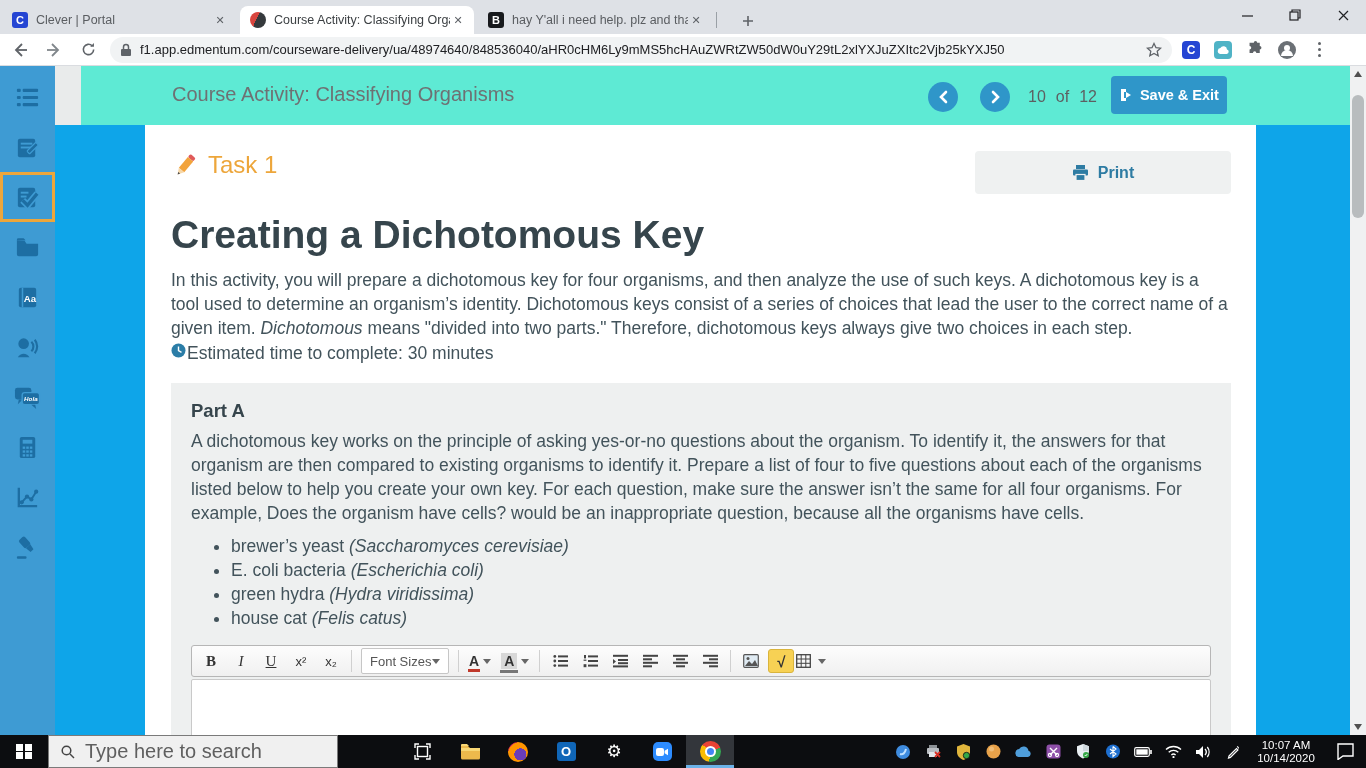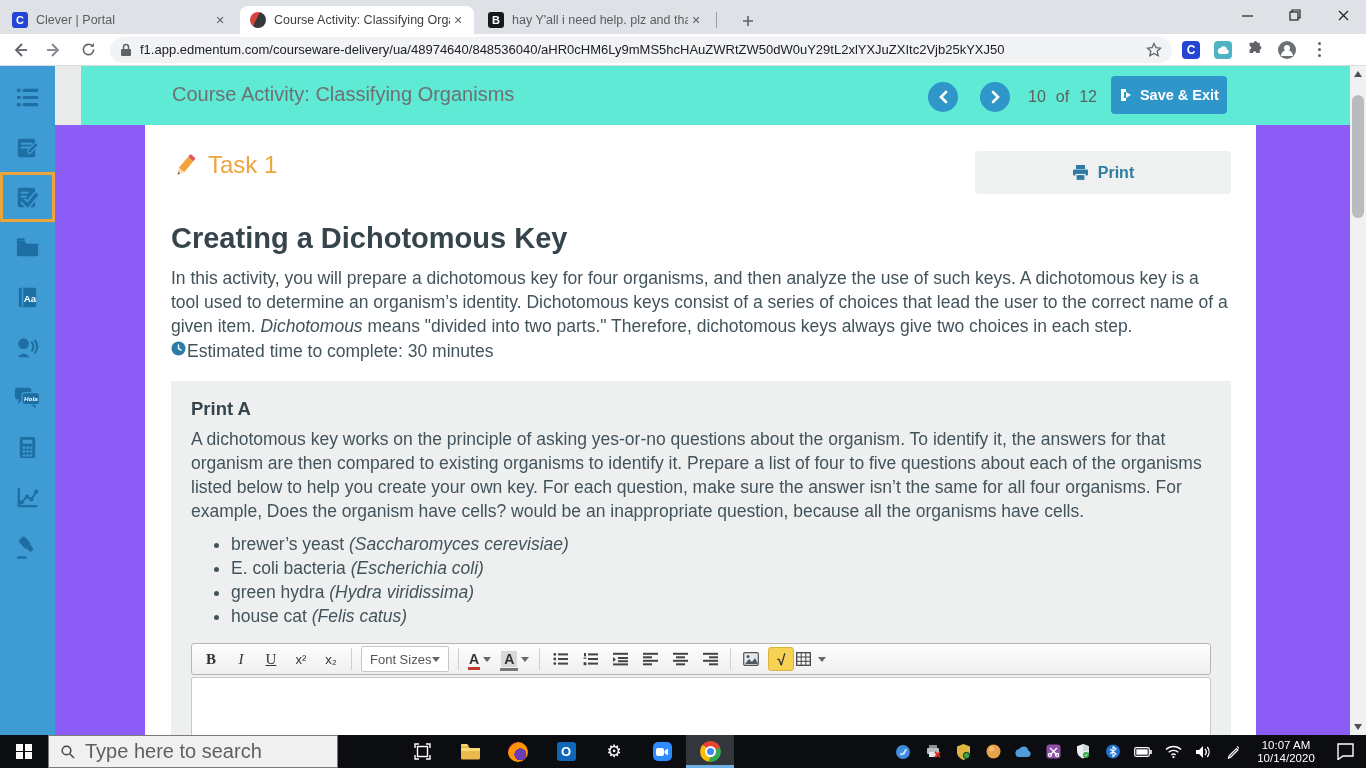--- a/index.html
+++ b/index.html
@@ -36,27 +36,27 @@
   .sidebar { position:absolute; left:0; top:0; width:55px; height:674px; background:#3e9bd3; padding-top:6px; }
   .sbitem { width:55px; height:50px; display:flex; align-items:center; justify-content:center; }
   .sbitem.active { border:3px solid #eda63b; }
   .headerband { position:absolute; left:55px; top:0; width:1295px; height:59px; background:#5eead4;margin-left:26px; }
   .headerband .htitle { position:absolute; left:91px; top:17px; font-size:20px; color:#6e7173; }
   .pagenav { position:absolute; left:847px; top:14px; display:flex; align-items:center; }
   .circbtn { width:30px; height:30px; border-radius:50%; background:#2f96c9; display:flex; align-items:center; justify-content:center; }
   .pagecount { display:flex; gap:10px; font-size:16px; color:#5d5f61; margin:0 14px 0 18px; }
   .saveexit { width:116px; height:38px; margin-top:-4px; background:#2f96c9; border-radius:4px; color:#fff; font-size:14.5px; font-weight:bold; display:flex; align-items:center; justify-content:center; gap:7px; }
 
-  .contentbg { position:absolute; left:55px; top:59px; width:1295px; height:610px; background:#8b5cf6; overflow:hidden; }
+  .contentbg { position:absolute; left:55px; top:59px; width:1295px; height:610px; background:#0ea5e9; overflow:hidden; }
   .card { position:absolute; left:90px; top:0; width:1111px; height:620px; background:#fff; padding:0 25px 0 26px; overflow:hidden; }
 
   .taskrow { margin-top:26px; height:46px; display:flex; justify-content:space-between; align-items:flex-start; }
   .tasklabel { display:flex; align-items:center; gap:9px; font-size:24px; color:#eda63b; }
   .printbtn { width:256px; height:43px; background:#eff1f1; border-radius:4px; display:flex; align-items:center; justify-content:center; gap:9px; font-size:16px; font-weight:bold; color:#2e7ca3; }
-  h1.doc { margin-top:25px; font-size:29px; font-weight:bold; color:#36454c; }
+  h1.doc { margin-top:16px; font-size:39px; font-weight:bold; color:#36454c; }
   .intro { margin-top:11px; font-size:17.5px; line-height:24px; color:#42535b; }
   .intro .it { font-style:italic; }
   .esttime { margin-top:3px; display:flex; align-items:flex-start; gap:1px; font-size:17.5px; color:#42535b; }
 
   .parta { margin-top:19px; background:#eef0f0; padding:17px 20px 80px 20px; }
   .parta h2 { font-size:18.5px; font-weight:bold; color:#36454c; }
   .parta .pbody { margin-top:7px; font-size:17.5px; line-height:24px; color:#42535b; }
   .parta ul { margin-top:9px; padding-left:40px; }
   .parta li { font-size:17.5px; line-height:24px; color:#42535b; }
   .parta li .sp { font-style:italic; }
@@ -374,21 +374,21 @@
 
         <div class="esttime">
           <svg width="15" height="15" viewBox="0 0 15 15">
               <circle cx="7.5" cy="7.5" r="7" fill="#2b7da7"></circle>
               <path d="M7.5 3.5v4.2l3 1.6" fill="none" stroke="#fff" stroke-width="1.4"></path>
             </svg>
           <span>Estimated time to complete: 30 minutes</span>
         </div>
 
         <div class="parta">
-          <h2>Print A</h2>
+          <h2>Part A</h2>
           <p class="pbody">A dichotomous key works on the principle of asking yes-or-no questions about the organism. To identify it, the answers for that organism are then compared to existing organisms to identify it. Prepare a list of four to five questions about each of the organisms listed below to help you create your own key. For each question, make sure the answer isn’t the same for all four organisms. For example, Does the organism have cells? would be an inappropriate question, because all the organisms have cells.</p>
           <ul>
             <li><span>brewer’s yeast </span><span class="sp">(Saccharomyces cerevisiae)</span></li>
             <li><span>E. coli bacteria </span><span class="sp">(Escherichia coli)</span></li>
             <li><span>green hydra </span><span class="sp">(Hydra viridissima)</span></li>
             <li><span>house cat </span><span class="sp">(Felis catus)</span></li>
           </ul>
 
           <div class="editor">
             <div class="rtetoolbar">

